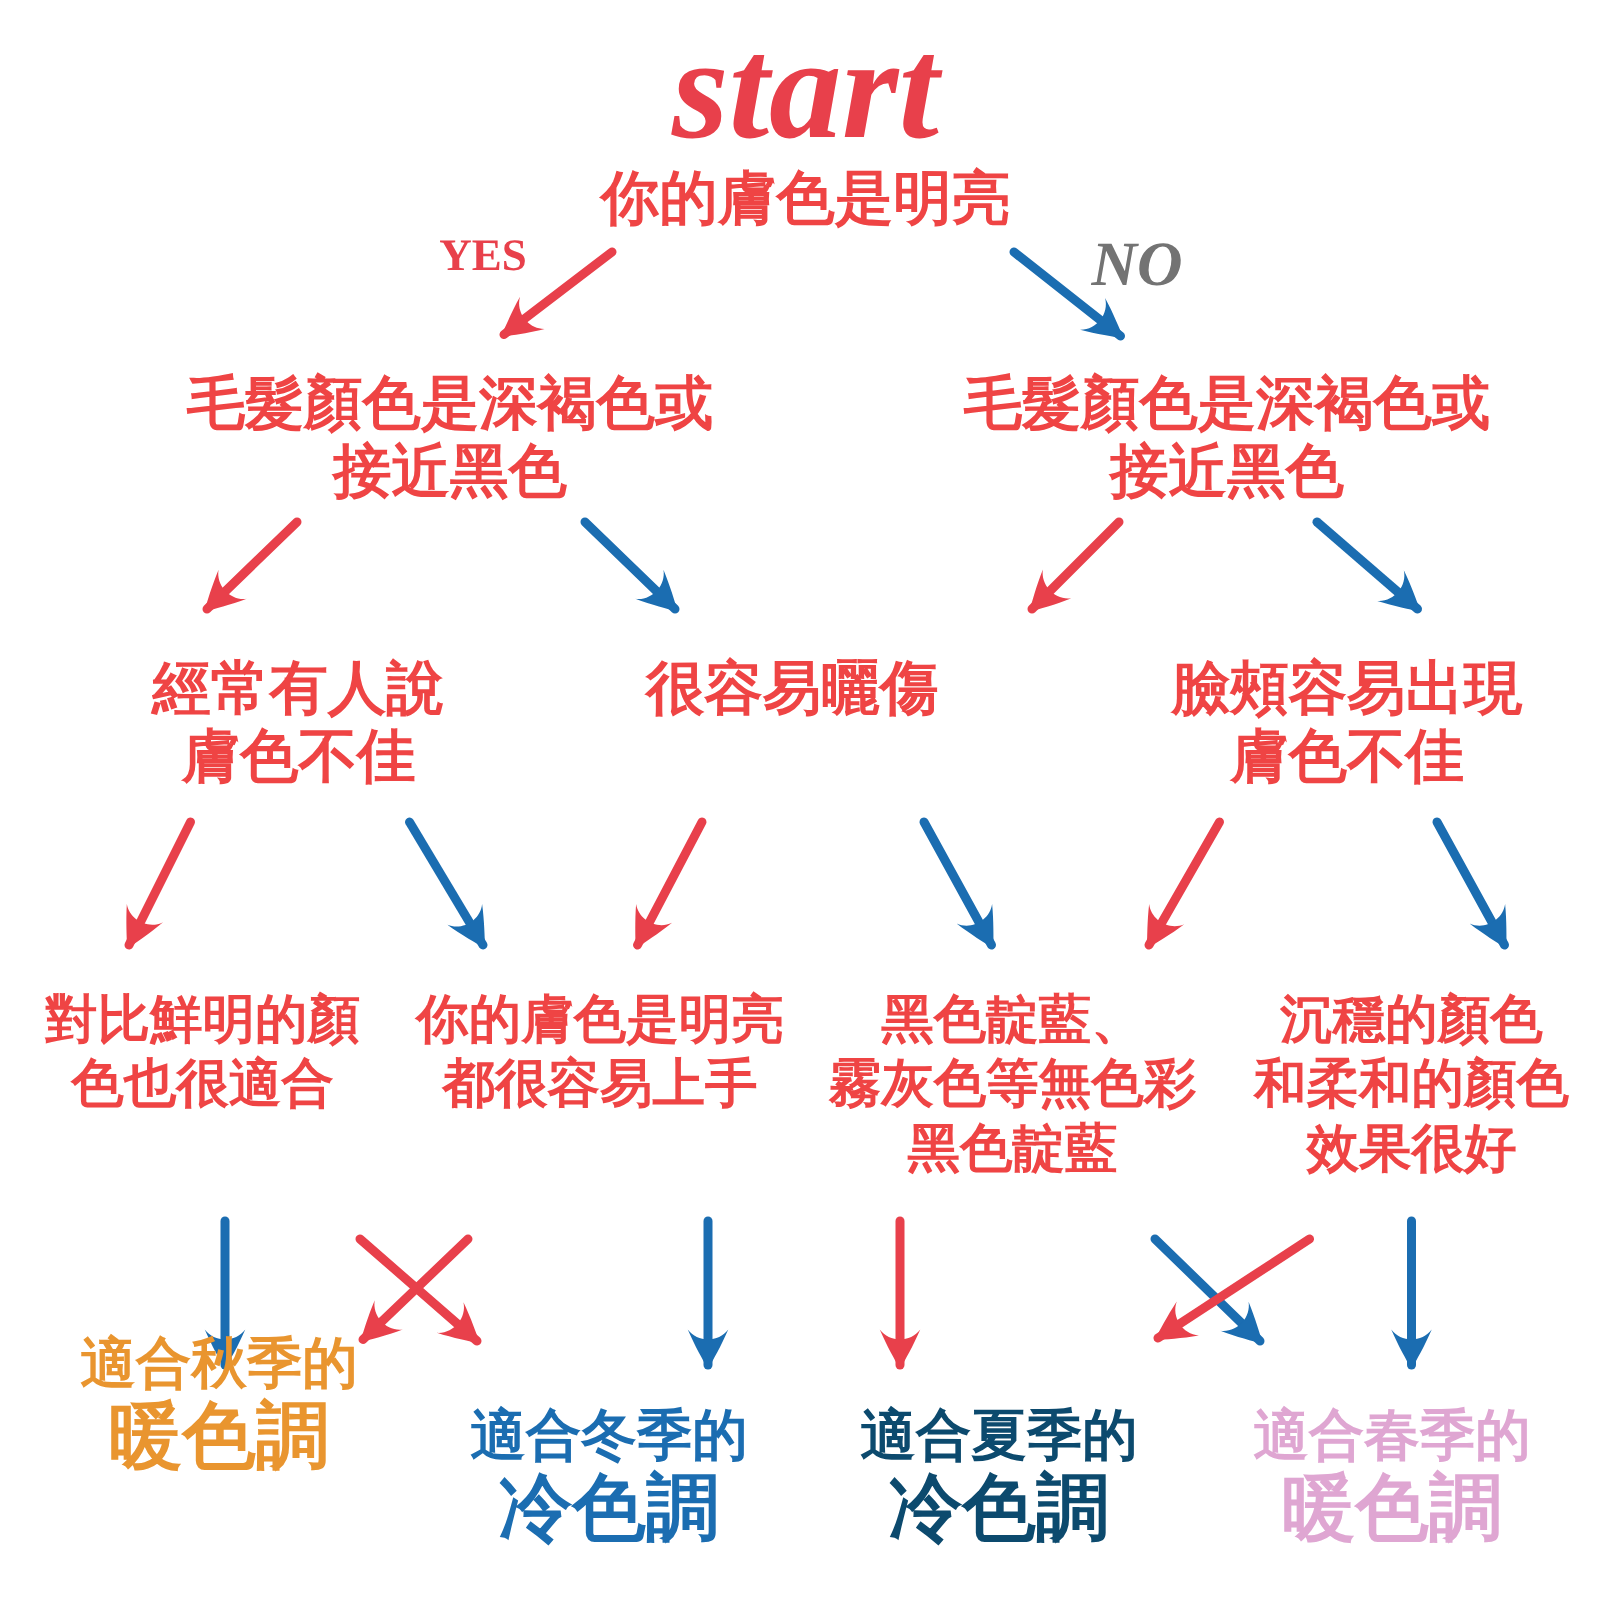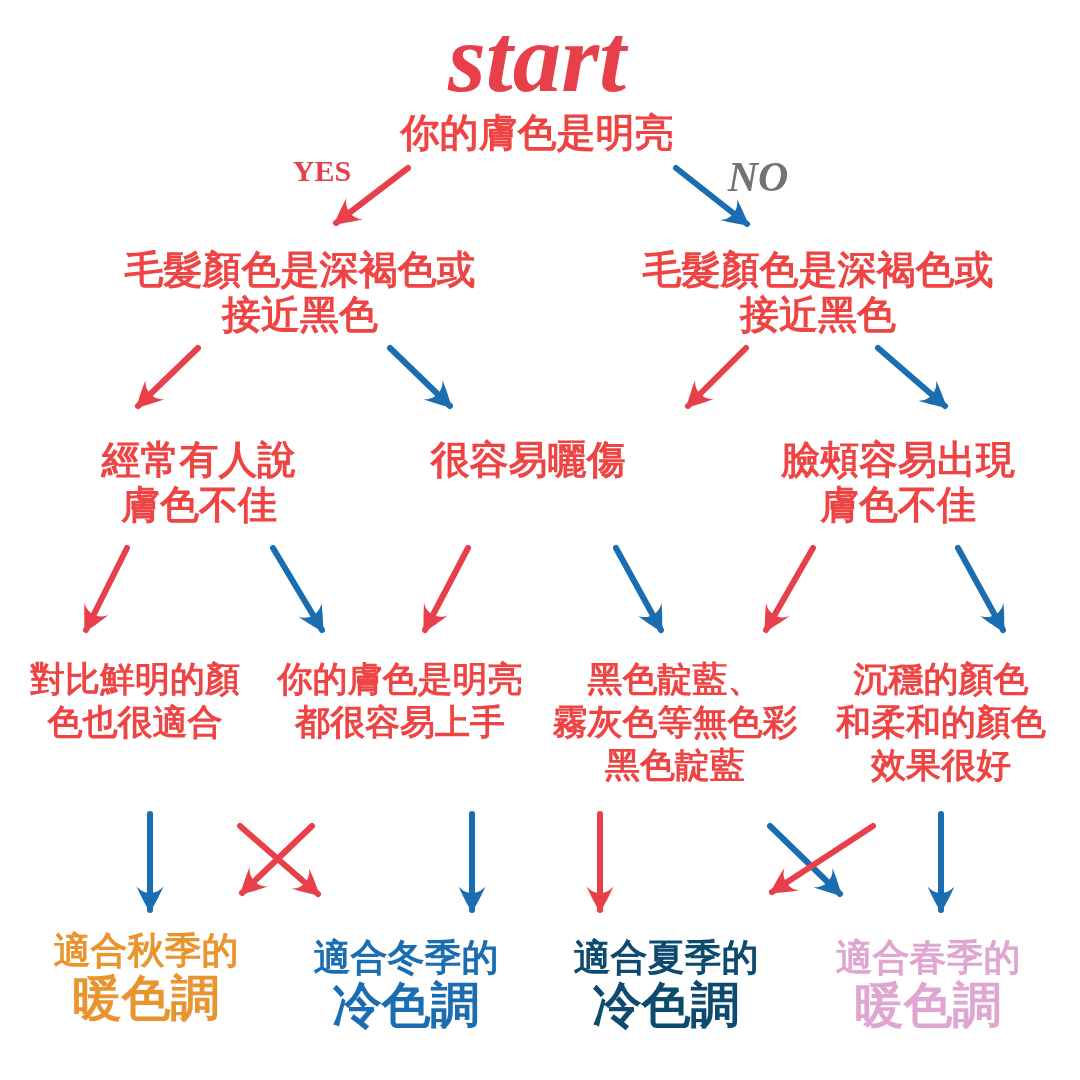--- a/index.html
+++ b/index.html
@@ -20,21 +20,21 @@
   .n-sunburn{left:528px;top:437px;}
   .n-cheeks{left:898px;top:437px;}
   .lvl4{font-size:35px;line-height:43px;}
   .n-l4a{left:135px;top:658px;}
   .n-l4b{left:400px;top:658px;}
   .n-l4c{left:675px;top:658px;}
   .n-l4d{left:925px;top:658px;margin-left:16px;}
   .result{line-height:1.06;}
   .r-line1{font-size:37px;}
   .r-line2{font-size:49px;margin-top:3px;}
-  .r-autumn{left:146px;top:931px;}
+  .r-autumn{left:146px;top:890px;}
   .r-winter{left:406px;top:938px;}
   .r-summer{left:666px;top:938px;}
   .r-spring{left:928px;top:938px;}
 </style>
 </head>
 <body>
 
 <div class="stage">
 
   <svg class="arrows" xmlns="http://www.w3.org/2000/svg">

